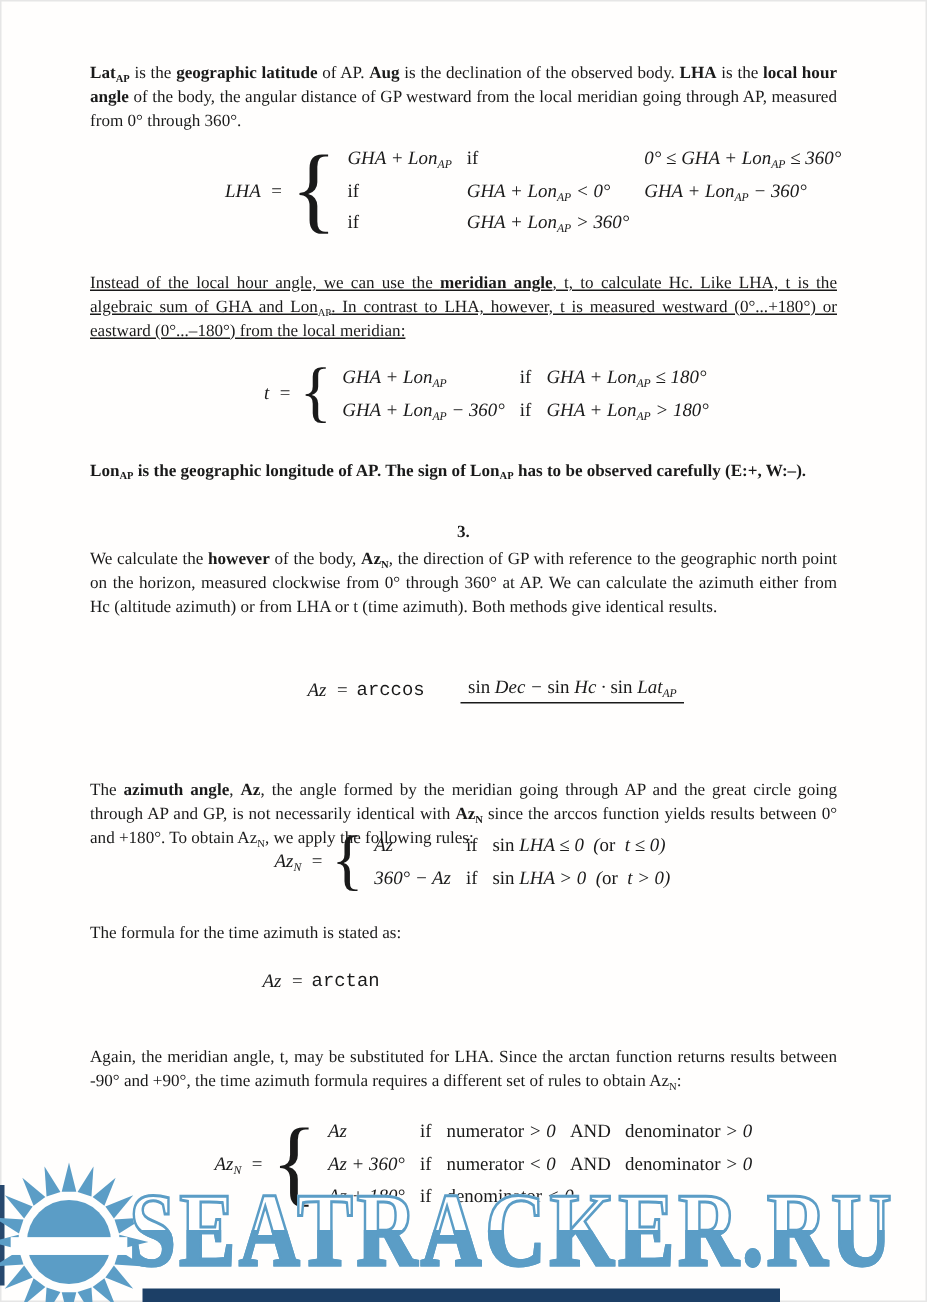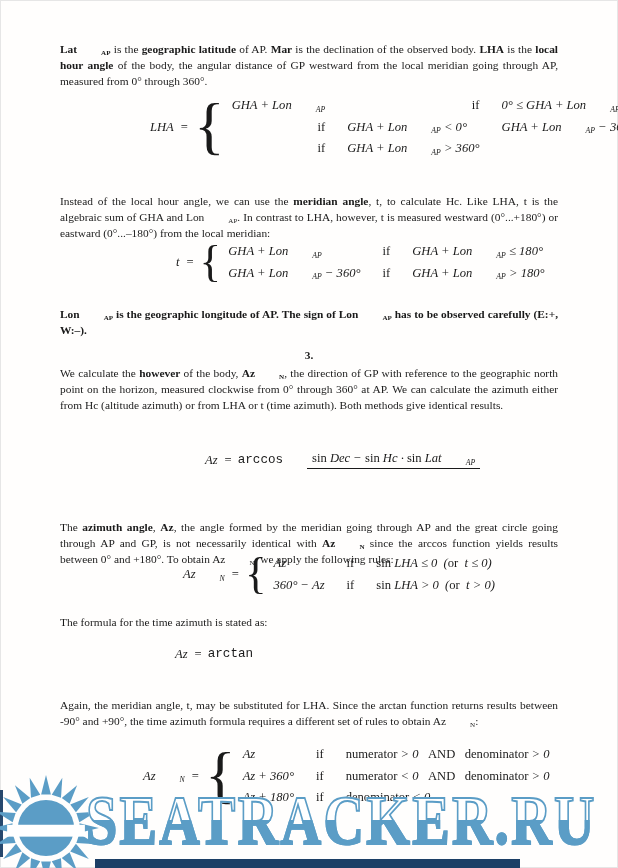--- a/index.html
+++ b/index.html
@@ -16,21 +16,21 @@
     font-family: "Liberation Serif", serif;
     color: #1a1a1a;
   }
   
   .para {
     position: absolute; left: 60px; width: 498px;
     font-size: 11.4px; line-height: 15.8px;
     text-align: justify;
   }
   .para b { font-weight: bold; }
-  sub { font-size: 0.62em; line-height: 0; vertical-align: -0.35em; margin-left: 24px; }
+  sub { font-size: 0.62em; line-height: 0; vertical-align: -0.35em; }
   .section-number {
     position: absolute; left: 60px; width: 498px;
     text-align: center; font-weight: bold; font-size: 11.4px;
   }
   
   .case-formula, .frac-formula {
     position: absolute;
     display: flex; align-items: center;
     font-size: 12.6px; font-style: italic;
     white-space: nowrap;
@@ -41,24 +41,24 @@
   .brace {
     font-style: normal; font-weight: 400;
     margin-right: 7px; position: relative; top: -1px;
     color: #1a1a1a;
   }
   .brace.b3 { font-size: 64px; line-height: 64px; }
   .brace.b2 { font-size: 45px; line-height: 45px; }
   .cases {
     display: grid;
     grid-template-columns: auto auto auto;
-    column-gap: 22px;
+    column-gap: 10px;
   }
   .cases > span { line-height: 21.5px; }
-  .cases .ifw { font-style: normal; text-align: right; }
+  .cases .ifw { font-style: normal; }
   .rm { font-style: normal; }
   .fraction {
     display: inline-flex; flex-direction: row;
     text-align: center; vertical-align: middle;
   }
   .fraction .num { padding: 0 5px 2px; border-bottom: 1px solid #1a1a1a; }
   .fraction .den { padding: 2px 5px 0; }
   
   .watermark { position: absolute; left: 0; bottom: 0; width: 520px; height: 96px; text-align: right; }
   .wm-bar {
@@ -87,39 +87,39 @@
       -webkit-background-clip: text; background-clip: text;
       color: transparent;
     }
   }
 </style>
 </head>
 <body>
 
 <div class="page">
 
-  <div class="para" style="top:42px;"><b>Lat<sub>AP</sub></b> is the <b>geographic latitude</b> of AP. <b>Mar</b> is the declination of the observed body. <b>LHA</b> is the <b>local hour angle</b> of the body, the angular distance of GP westward from the local meridian going through AP, measured from 0° through 360°.</div>
+  <div class="para" style="top:42px;"><b>Lat<sub>AP</sub></b> is the <b>geographic latitude</b> of AP. <b>Aug</b> is the declination of the observed body. <b>LHA</b> is the <b>local hour angle</b> of the body, the angular distance of GP westward from the local meridian going through AP, measured from 0° through 360°.</div>
 
   <div class="case-formula" style="top:95px; left:150px;">
     <span class="lhs">LHA</span>
     <span class="eq">=</span>
     <span class="brace b3">{</span>
     <div class="cases">
       <span class="expr">GHA + Lon<sub>AP</sub></span>
         <span class="ifw">if</span>
         <span class="cond">0° ≤ GHA + Lon<sub>AP</sub> ≤ 360°</span>
         <span class="ifw">if</span>
         <span class="cond">GHA + Lon<sub>AP</sub> &lt; 0°</span>
       <span class="expr">GHA + Lon<sub>AP</sub> − 360°</span>
         <span class="ifw">if</span>
         <span class="cond">GHA + Lon<sub>AP</sub> &gt; 360°</span>
     </div>
   </div>
 
-  <div class="para" style="top:194px;">Instead of the local hour angle, we can use the <b>meridian angle</b>, t, to calculate Hc. Like LHA, t is the algebraic sum of GHA and Lon<sub>AP</sub>. In contrast to LHA, however, t is measured westward (0°...+180°) or eastward (0°...–180°) from the local meridian:</div>
+  <div class="para" style="top:182px;text-decoration:underline;">Instead of the local hour angle, we can use the <b>meridian angle</b>, t, to calculate Hc. Like LHA, t is the algebraic sum of GHA and Lon<sub>AP</sub>. In contrast to LHA, however, t is measured westward (0°...+180°) or eastward (0°...–180°) from the local meridian:</div>
 
   <div class="case-formula" style="top:240px; left:176px;">
     <span class="lhs">t</span>
     <span class="eq">=</span>
     <span class="brace b2">{</span>
     <div class="cases">
       <span class="expr">GHA + Lon<sub>AP</sub></span>
         <span class="ifw">if</span>
         <span class="cond">GHA + Lon<sub>AP</sub> ≤ 180°</span>
       <span class="expr">GHA + Lon<sub>AP</sub> − 360°</span>

